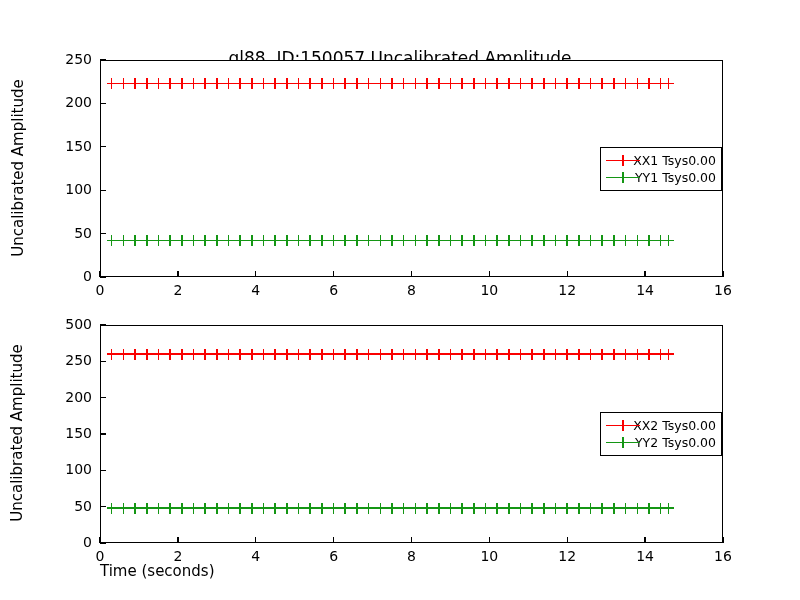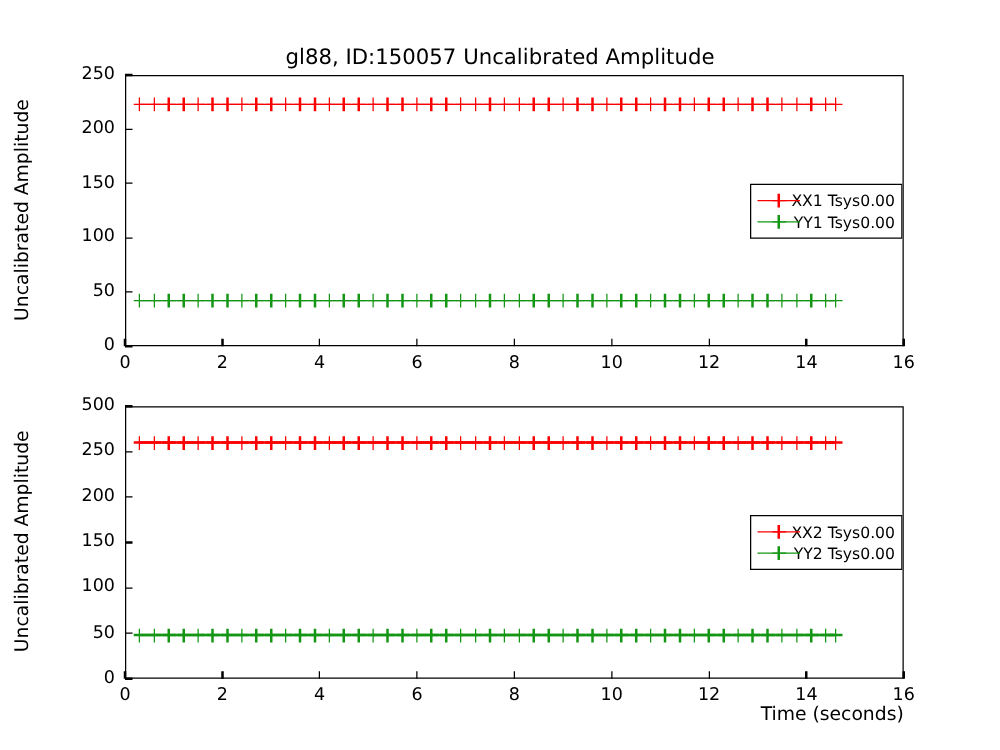--- a/index.html
+++ b/index.html
@@ -17,21 +17,21 @@
     font-size:17px;color:#000;white-space:nowrap;
   }
 
   
   .ylabel{
     position:absolute;font-size:15px;color:#000;white-space:nowrap;
     transform-origin:50% 50%;transform:rotate(-90deg);
     text-align:center;
   }
   .xlabel{
-    position:absolute;font-size:15px;color:#000;white-space:nowrap;text-align:right;
+    position:absolute;font-size:15px;color:#000;white-space:nowrap;text-align:left;
   }
 
   .ytick-label{
     position:absolute;font-size:14px;color:#000;text-align:right;white-space:nowrap;
   }
   .xtick-label{
     position:absolute;font-size:14px;color:#000;text-align:center;white-space:nowrap;
   }
   .ytick-mark{position:absolute;height:1.3px;background:#000;}
   .xtick-mark{position:absolute;width:1.3px;background:#000;}
@@ -50,21 +50,21 @@
   .legend-sample .ls-line{position:absolute;left:0;top:5.7px;width:34px;height:1.6px;}
   .legend-sample .ls-mv{position:absolute;left:16.2px;top:1px;width:1.6px;height:11px;}
   .legend-sample .ls-mh{position:absolute;left:11.5px;top:5.7px;width:11px;height:1.6px;}
   .legend-label{font-size:12.5px;color:#000;white-space:nowrap;}
 </style>
 </head>
 <body>
 
 <div id="figure">
 
-  <div class="fig-title" style="top:36px;">gl88, ID:150057 Uncalibrated Amplitude</div>
+  <div class="fig-title" style="top:48px;">gl88, ID:150057 Uncalibrated Amplitude</div>
 
   <div class="axes" id="axes-top" style="left:100px;top:60px;width:623px;height:217px;"></div>
   <div id="top-decor">
       <div class="ytick-mark" style="left: 100px; top: 276.35px; width: 6px;"></div>
       <div class="ytick-label" style="left: 34px; width: 58px; top: 268px;">0</div>
       <div class="ytick-mark" style="left: 100px; top: 232.95px; width: 6px;"></div>
       <div class="ytick-label" style="left: 34px; width: 58px; top: 224.6px;">50</div>
       <div class="ytick-mark" style="left: 100px; top: 189.55px; width: 6px;"></div>
       <div class="ytick-label" style="left: 34px; width: 58px; top: 181.2px;">100</div>
       <div class="ytick-mark" style="left: 100px; top: 146.15px; width: 6px;"></div>

